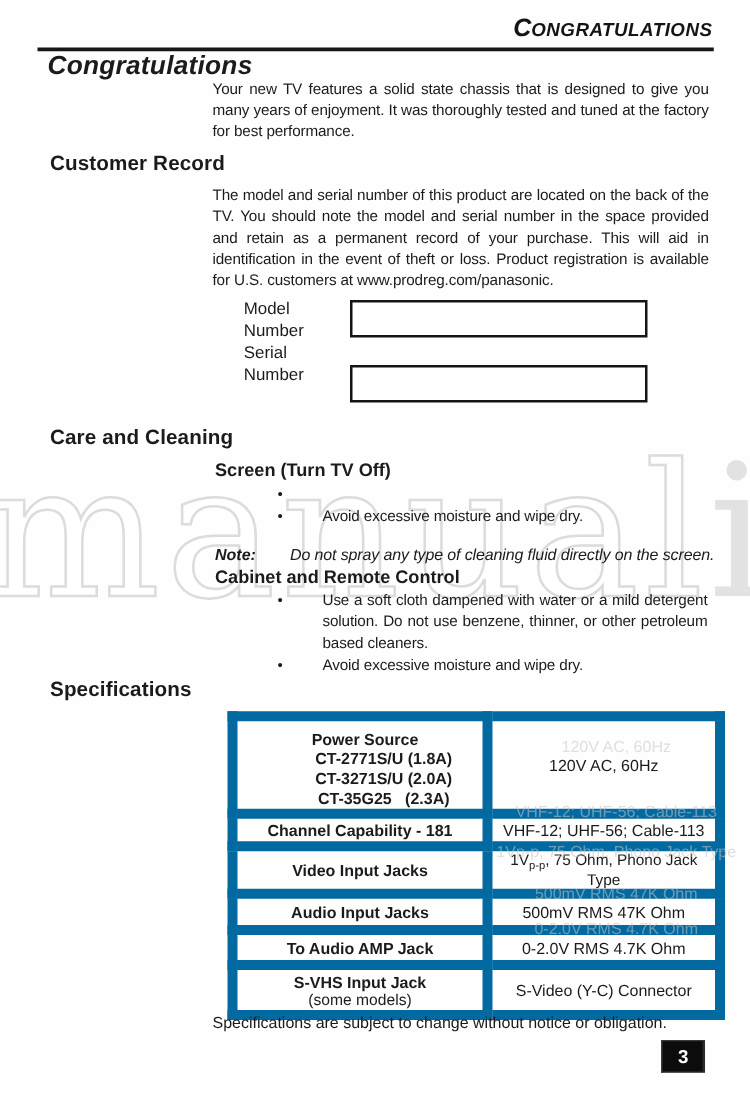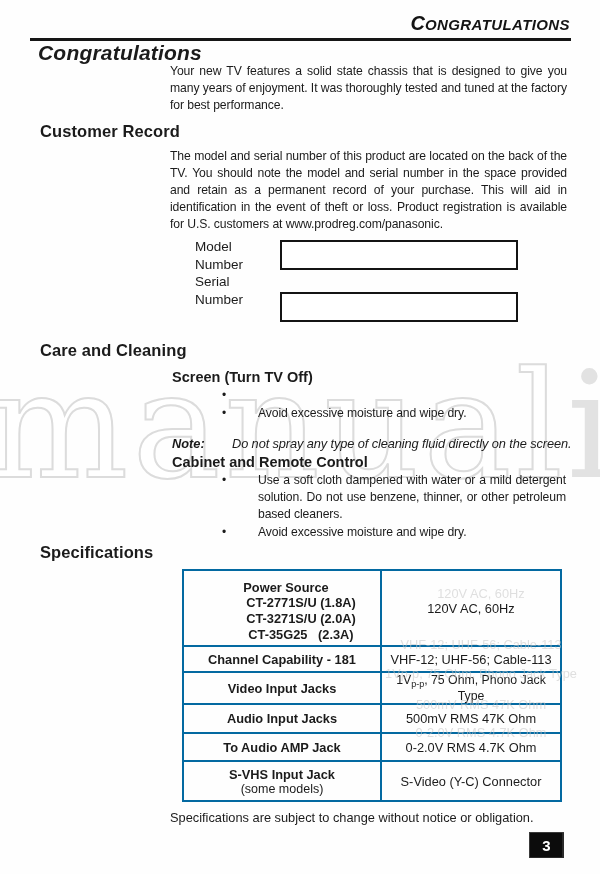--- a/index.html
+++ b/index.html
@@ -43,21 +43,21 @@
   .bullet-item{ display:flex; margin-bottom:1px;}
   .bullet-dot{ width:36px; flex:0 0 36px; font-size:12px; line-height:17px;}
   .bullet-text{ width:308px; font-size:12.2px; line-height:17px; text-align:justify; letter-spacing:-0.1px;}
 
   .note-row{ left:172px; width:400px; display:flex; }
   .note-label{ width:60px; flex:0 0 60px; font-weight:bold; font-style:italic; font-size:12.8px;}
   .note-text{ font-style:italic; font-size:12.8px; letter-spacing:-0.1px;}
 
   
   table.specs{ top:569px; left:182px; border-collapse:collapse; table-layout:fixed; }
-  table.specs td{ border:2px solid #0369a1; padding:0; font-size:12.8px; overflow:visible;}
+  table.specs td{ border:8px solid #0369a1; padding:0; font-size:12.8px; overflow:visible;}
   td.c-label{ width:196px; text-align:center; vertical-align:middle; font-weight:bold; }
   td.c-value{ width:178px; text-align:center; vertical-align:middle; position:relative;}
   .ps-cell{ text-align:left; vertical-align:top; }
   .ps-title{ font-weight:bold; padding:7px 0 0 8px; }
   .ps-model{ font-weight:bold; padding-left:38px; white-space:pre; line-height:16px;}
   .label-sub{ font-weight:normal; font-size:12.5px; }
   sub.vsub{ font-size:9px; }
   .ghost{
     position:absolute; left:50%; top:50%; white-space:nowrap;
     transform:translate(calc(-50% + 10px), calc(-50% - 15px));

